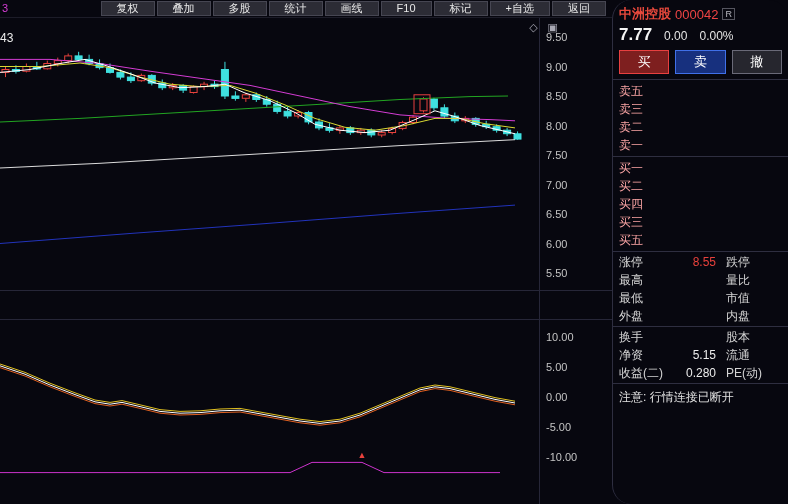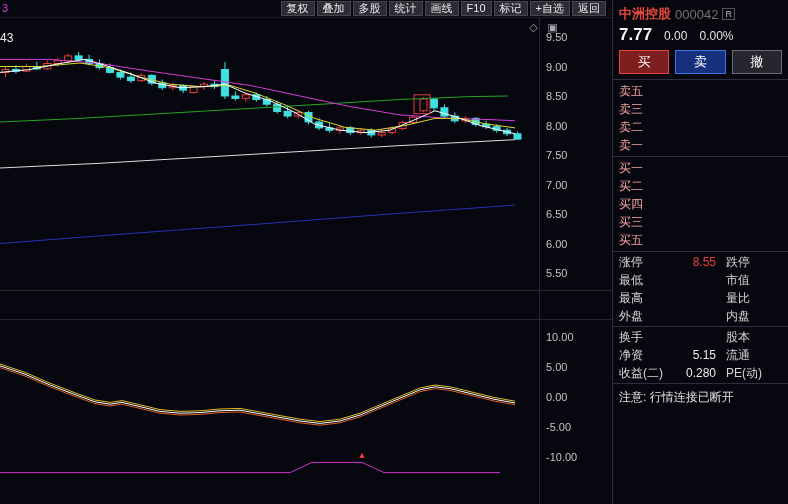--- a/index.html
+++ b/index.html
@@ -3,32 +3,32 @@
 <meta charset="utf-8">
 <style>
   html,body{margin:0;padding:0;background:#000;}
   .app{position:relative;width:788px;height:504px;background:#07070f;overflow:hidden;
        font-family:"Liberation Sans",sans-serif;color:#ddd;-webkit-user-select:none;}
   
   .left{position:absolute;left:0;top:0;width:612px;height:504px;}
   .left svg{position:absolute;left:0;top:0;z-index:1;}
   .topbar{position:absolute;top:1px;right:6px;display:flex;gap:2px;z-index:3;}
   .tb-btn{background:#2c2c35;border:1px solid #464652;color:#e8e8e8;font-size:11px;
-          line-height:13px;padding:0 5px;cursor:pointer;white-space:nowrap;}
+          line-height:13px;padding:0 15px;cursor:pointer;white-space:nowrap;}
   .chart-icons{position:absolute;top:21px;right:54px;z-index:3;display:flex;gap:10px;
                color:#a8a8b4;font-size:11px;}
   .chart-icons div{cursor:pointer;}
   .ovl1{position:absolute;left:2px;top:2px;color:#d43cd4;font-size:11px;z-index:2;}
   .ovl2{position:absolute;left:0;top:31px;color:#ececec;font-size:12px;z-index:2;}
   
   .right-panel{position:absolute;left:612px;top:0;width:176px;height:504px;background:#07070f;
-               border-left:1px solid #2e2e40;box-sizing:border-box;font-size:12px;}
+               border-left:1px solid #2e2e40;box-sizing:border-box;font-size:12px;border-radius:19px;}
   .qp-header{display:flex;align-items:center;gap:4px;padding:5px 4px 1px 6px;}
   .qp-name{color:#e8493c;font-weight:bold;font-size:13px;}
-  .qp-code{color:#737373;font-size:13px;text-align:right;}
+  .qp-code{color:#ef4444;font-size:13px;text-align:right;}
   .qp-flag{color:#b8b8c0;font-size:9px;border:1px solid #55555f;padding:0 2px;line-height:10px;}
   .qp-price-row{display:flex;align-items:baseline;gap:12px;padding:1px 6px 2px 6px;}
   .qp-price{font-size:17px;font-weight:bold;color:#f4f4f4;}
   .qp-change,.qp-pct{color:#e4e4e4;font-size:12px;}
   .qp-buttons{display:flex;gap:6px;padding:3px 6px 4px 6px;}
   .qp-btn{flex:1;text-align:center;padding:2px 0;font-size:13px;color:#fff;cursor:pointer;
           border:1px solid #666;background:#26262e;}
   .levels{padding:1px 6px;}
   .level-row{display:flex;height:18px;align-items:center;color:#fca5a5;cursor:pointer;}
   .level-label{width:36px;}
@@ -276,32 +276,32 @@
       </div>
     <div class="divider"></div>
     <div id="stats1">
         <div class="stat-row">
           <span class="s-l1">涨停</span>
           <span class="s-v1" style="color: rgb(232, 65, 60);">8.55</span>
           <span class="s-l2">跌停</span>
           <span class="s-v2"></span>
         </div>
         <div class="stat-row">
+          <span class="s-l1">最高</span>
+          <span class="s-v1"></span>
+          <span class="s-l2">量比</span>
+          <span class="s-v2"></span>
+        </div>
+        <div class="stat-row">
           <span class="s-l1">最低</span>
           <span class="s-v1"></span>
           <span class="s-l2">市值</span>
           <span class="s-v2"></span>
         </div>
         <div class="stat-row">
-          <span class="s-l1">最高</span>
-          <span class="s-v1"></span>
-          <span class="s-l2">量比</span>
-          <span class="s-v2"></span>
-        </div>
-        <div class="stat-row">
           <span class="s-l1">外盘</span>
           <span class="s-v1"></span>
           <span class="s-l2">内盘</span>
           <span class="s-v2"></span>
         </div>
       </div>
     <div class="divider"></div>
     <div id="stats2">
         <div class="stat-row">
           <span class="s-l1">换手</span>

